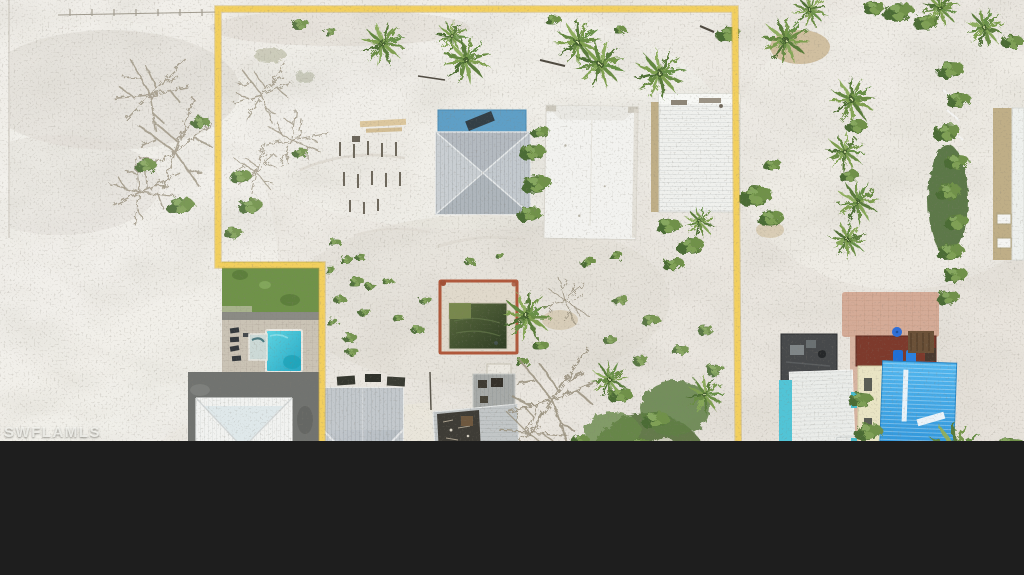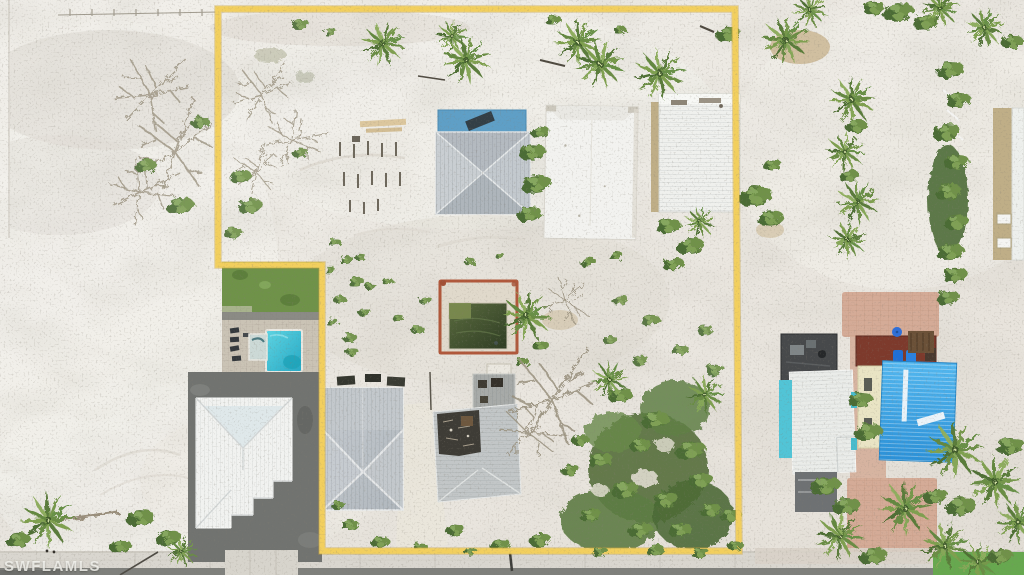--- a/index.html
+++ b/index.html
@@ -1,16 +1,16 @@
 <!DOCTYPE html>
 <html><head>
 <meta charset="utf-8">
 <style>
   html,body{margin:0;padding:0;background:#1e1e1e;}
-  .stage{position:relative;width:1024px;height:575px;overflow:hidden;
+  .stage{position:relative;width:1024px;height:441px;overflow:hidden;
          font-family:"Liberation Sans",sans-serif;background:#e9e5de;}
   .stage svg{display:block;width:1024px;height:575px;}
   .watermark{position:absolute;left:4px;bottom:1px;
     font:700 15px/1.1 "Liberation Sans",sans-serif;letter-spacing:1.5px;
     text-shadow:0 1px 2px rgba(70,68,60,.55);user-select:none;}
 </style>
 </head>
 <body>
 
 <div class="stage">

